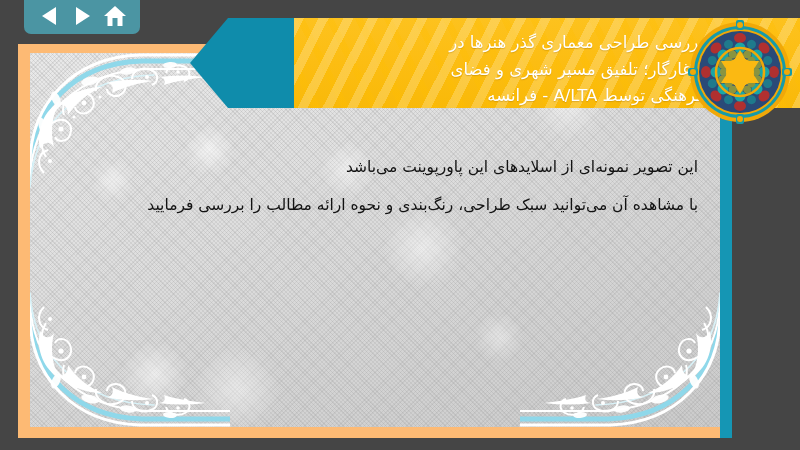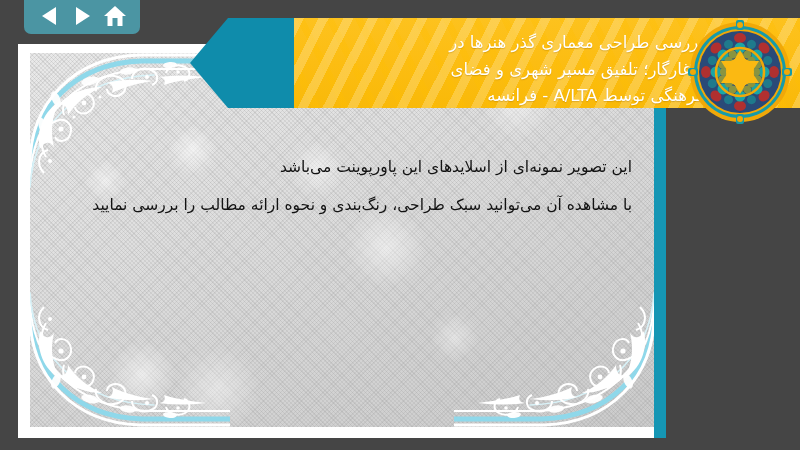--- a/index.html
+++ b/index.html
@@ -42,23 +42,23 @@
     justify-content: center;
     cursor: pointer;
   }
   .navbtn svg { display: block; }
 
   
   #slide {
     position: absolute;
     left: 18px;
     top: 44px;
-    width: 648px;
+    width: 714px;
     height: 394px;
-    background: #ffffff;
+    background: #fdba74;
     overflow: hidden;
     z-index: 10;
   }
 
   
   #panel {
     position: absolute;
     left: 12px;
     top: 9px;
     right: 12px;
@@ -322,21 +322,21 @@
             <ellipse cx="60" cy="28" rx="9" ry="4" transform="rotate(-14 60 28)"></ellipse>
             <ellipse cx="98" cy="18" rx="8" ry="3.5" transform="rotate(-8 98 18)"></ellipse>
             <ellipse cx="140" cy="12" rx="7" ry="3" transform="rotate(-5 140 12)"></ellipse>
             <ellipse cx="26" cy="46" rx="4" ry="8" transform="rotate(-24 26 46)"></ellipse>
           </g>
         </svg>
       </div>
 
       <div id="body-text">
         <span class="line">این تصویر نمونه‌ای از اسلایدهای این پاورپوینت می‌باشد</span>
-        <span class="line">با مشاهده آن می‌توانید سبک طراحی، رنگ‌بندی و نحوه ارائه مطالب را بررسی نمایید</span>
+        <span class="line">با مشاهده آن می‌توانید سبک طراحی، رنگ‌بندی و نحوه ارائه مطالب را بررسی فرمایید</span>
       </div>
 
     </div>
 
     <div id="right-strip"></div>
 
   </div>
 
   <div id="banner-wrap">
     <div id="banner-arrow"></div>

